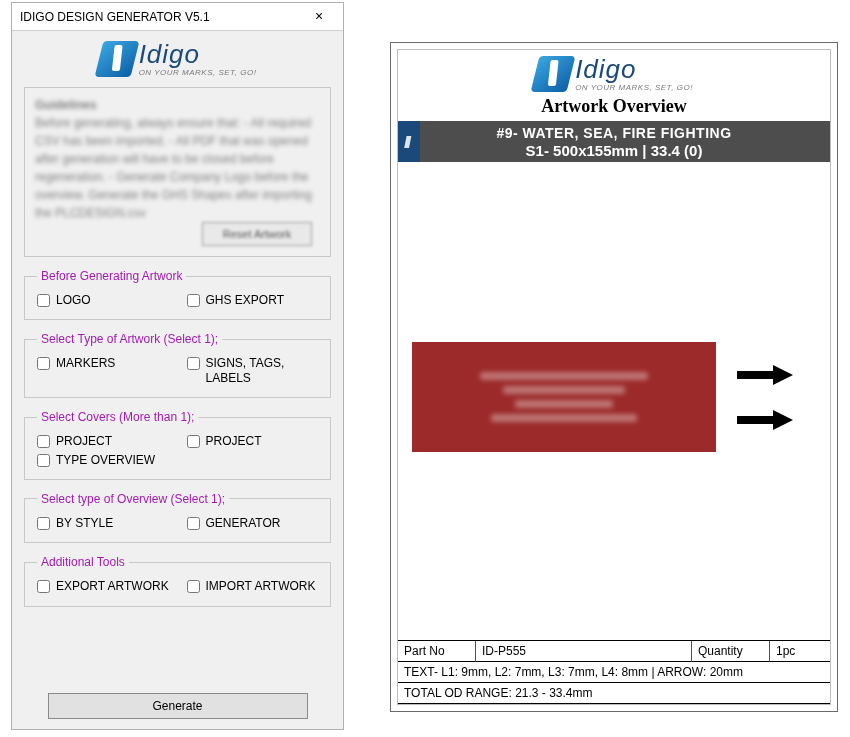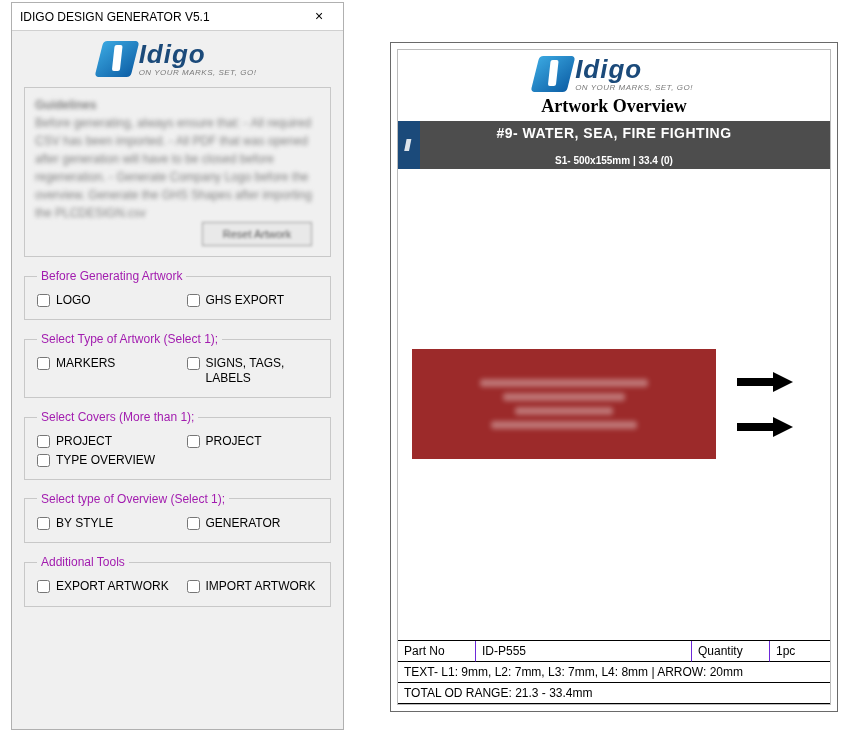--- a/index.html
+++ b/index.html
@@ -71,21 +71,21 @@
     border-radius: 4px;
     position: relative;
   }
   .logo-mark::after{
     content:""; position:absolute; left:14px; top:4px; width:8px; height:26px;
     background:#fff; transform:skewX(8deg); border-radius:2px;
   }
   .logo-text { display:flex; flex-direction:column; line-height:1; }
   .logo-text .brand{
     font-family: Arial, sans-serif;
-    font-size: 26px; font-weight: 700; font-style: italic;
+    font-size: 26px; font-weight: 400; font-style: italic;
     color:#1b4a7a; letter-spacing:1px;
   }
   .logo-text .tag{
     font-size: 8px; color:#7a7a7a; letter-spacing:0.5px; font-style: italic;
     margin-top:2px;
   }
 
   
   .guidelines {
     border: 1px solid #c8c8c8;
@@ -188,21 +188,21 @@
     padding:4px 0 3px 0;
     position:relative;
   }
   .banner .corner{
     position:absolute; left:0; top:0; width:22px; height:100%;
     background:#1b4a7a;
     display:flex; align-items:center; justify-content:center;
   }
   .banner .corner svg{ width:12px; height:12px; }
   .banner .line1{ font-size:14px; font-weight:700; letter-spacing:0.5px;}
-  .banner .line2{ font-size:10px; font-weight:600; margin-top:14px;}
+  .banner .line2{ font-size:15px; font-weight:600; margin-top:1px;}
 
   .artboard{
     flex:1;
     position:relative;
   }
   .marker{
     position:absolute;
     left: 14px; right:14px;
     top: 180px;
     height: 110px;
@@ -354,20 +354,23 @@
           <input type="checkbox" style="">
           <span>EXPORT ARTWORK</span>
         </label>
         <label class="check">
           <input type="checkbox" style="">
           <span>IMPORT ARTWORK</span>
         </label>
       </div>
     </fieldset>
 
+    <div class="generate-wrap">
+      <button class="generate">Generate</button>
+    </div>
   </div>
 </div>
 
 <div class="docwrap">
   <div class="doc-inner">
 
     <div class="doc-logo logo">
       <div class="logo-mark"></div>
       <div class="logo-text">
         <span class="brand">Idigo</span>

